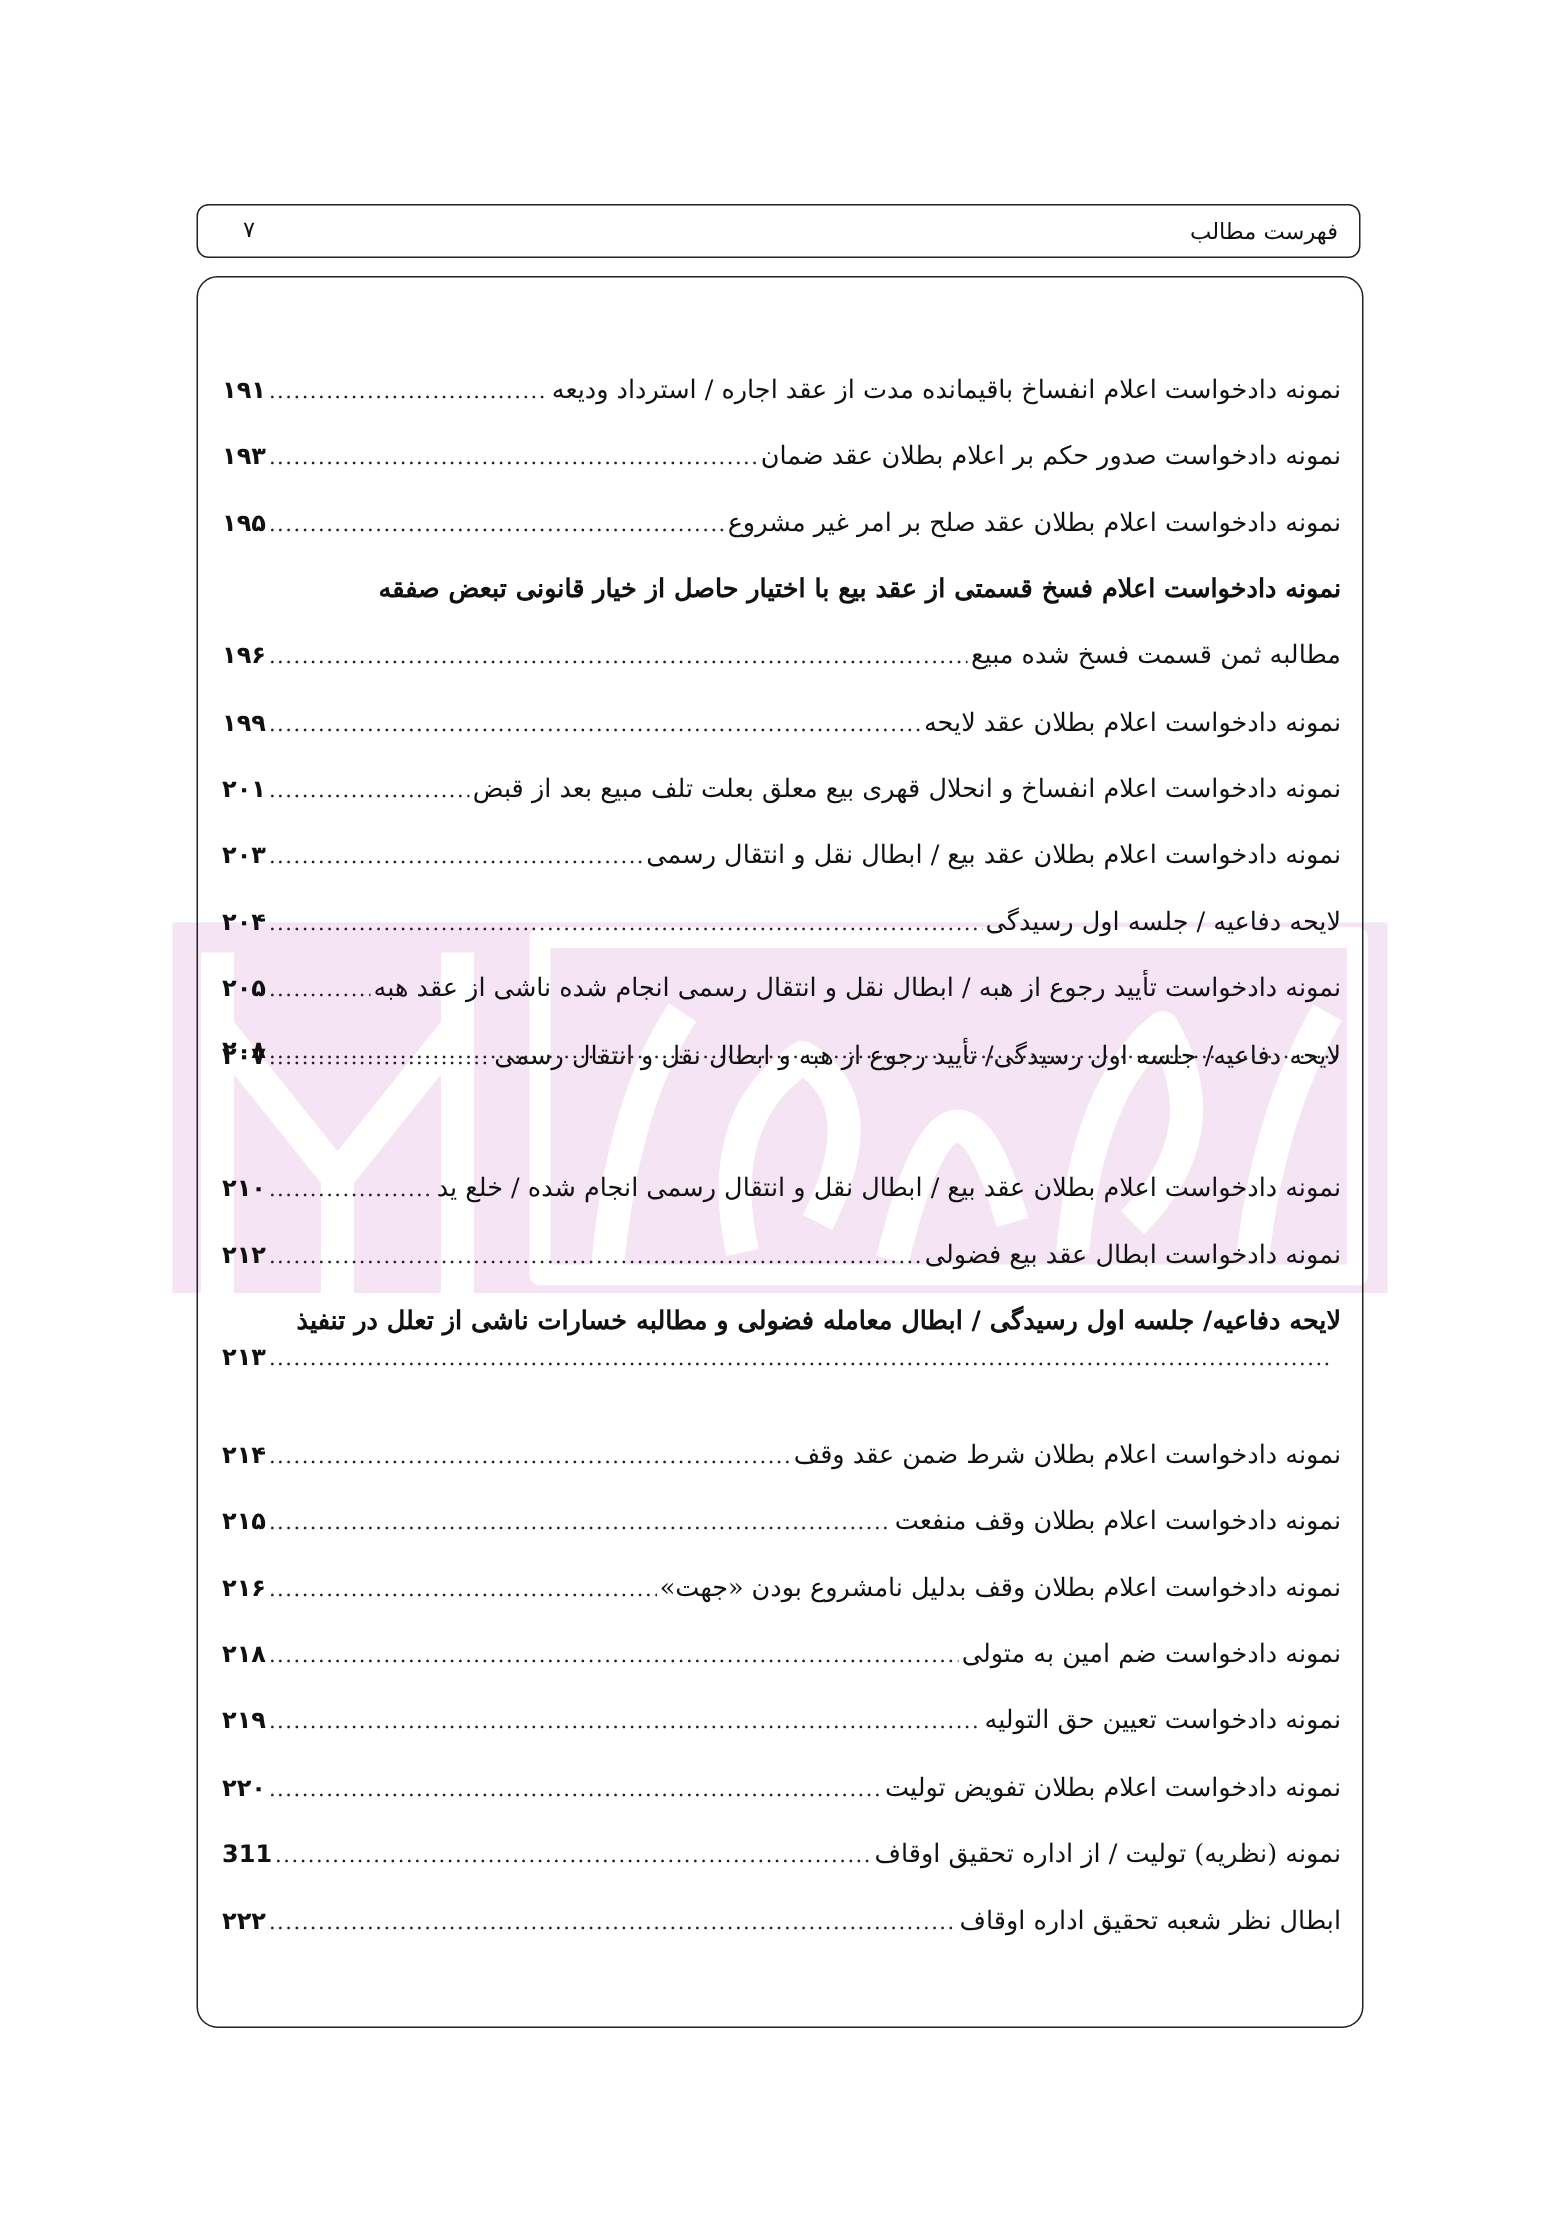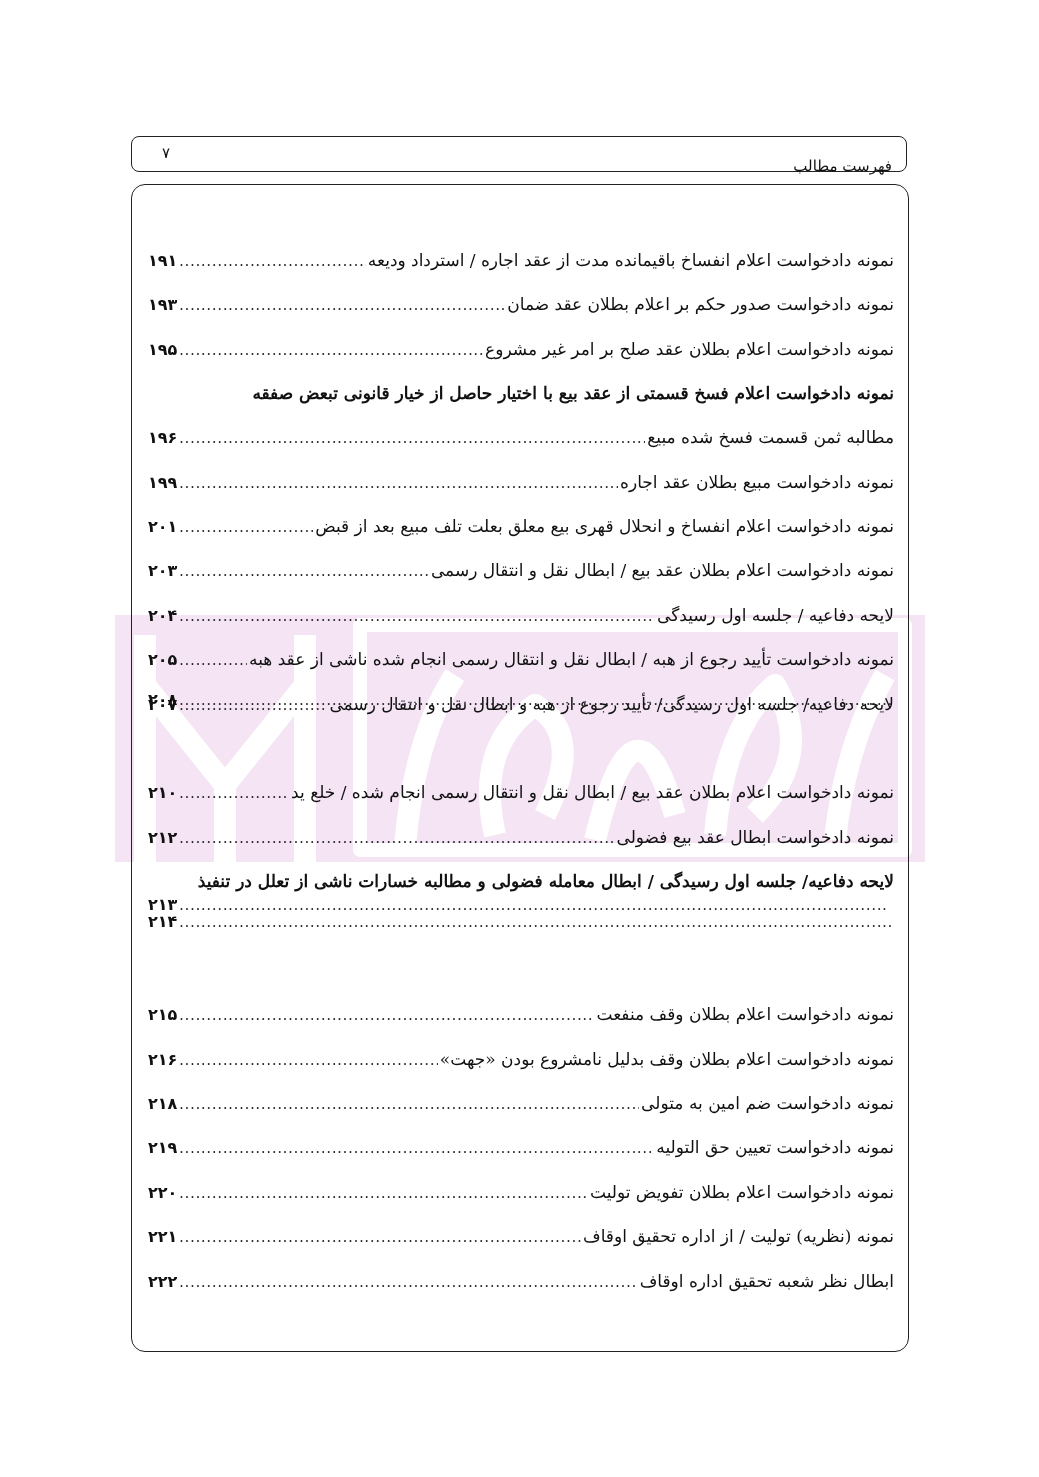--- a/index.html
+++ b/index.html
@@ -10,21 +10,21 @@
     .watermark {
       position: absolute; left: 115px; top: 615px; width: 810px; height: 247px;
       background: #f4e4f4; z-index: 0; overflow: hidden;
     }
     .watermark svg { position: absolute; left: 0; top: 0; }
     .header-box {
       position: absolute; left: 131px; top: 136px; width: 776px; height: 36px;
       border: 1.5px solid #222; border-radius: 8px; box-sizing: border-box; z-index: 2; background: transparent;
     }
     .header-title {
-      position: absolute; right: 14px; top: 20px; font-size: 15px; direction: rtl;
+      position: absolute; right: 14px; top: 8px; font-size: 15px; direction: rtl;
     }
     .header-page {
       position: absolute; left: 30px; top: 7px; font-size: 15px;
     }
     .content-box {
       position: absolute; left: 131px; top: 184px; width: 778px; height: 1168px;
       border: 1.5px solid #222; border-radius: 14px; box-sizing: border-box; z-index: 2;
     }
     .toc { position: absolute; left: 148px; top: 197px; width: 746px; z-index: 3; }
     .entry {
@@ -87,21 +87,21 @@
   </div>
   <div class="entry noleader" style="top:133px">
     <span class="title">نمونه دادخواست اعلام فسخ قسمتی از عقد بیع با اختیار حاصل از خیار قانونی تبعض صفقه</span>
   </div>
   <div class="entry" style="top:177px">
     <span class="title">مطالبه ثمن قسمت فسخ شده مبیع</span>
     <span class="dots"></span>
     <span class="page">۱۹۶</span>
   </div>
   <div class="entry" style="top:222px">
-    <span class="title">نمونه دادخواست مبیع بطلان عقد اجاره</span>
+    <span class="title">نمونه دادخواست اعلام بطلان عقد لایحه</span>
     <span class="dots"></span>
     <span class="page">۱۹۹</span>
   </div>
   <div class="entry" style="top:266px">
     <span class="title">نمونه دادخواست اعلام انفساخ و انحلال قهری بیع معلق بعلت تلف مبیع بعد از قبض</span>
     <span class="dots"></span>
     <span class="page">۲۰۱</span>
   </div>
   <div class="entry" style="top:310px">
     <span class="title">نمونه دادخواست اعلام بطلان عقد بیع / ابطال نقل و انتقال رسمی</span>
@@ -139,20 +139,21 @@
   </div>
   <div class="entry noleader" style="top:621px">
     <span class="title">لایحه دفاعیه/ جلسه اول رسیدگی / ابطال معامله فضولی و مطالبه خسارات ناشی از تعلل در تنفیذ</span>
   </div>
   <div class="entry" style="top:665px; width:740px">
     <span class="title"></span>
     <span class="dots"></span>
     <span class="page">۲۱۳</span>
   </div>
   <div class="entry" style="top:710px">
+    <span class="title">نمونه دادخواست اعلام بطلان شرط ضمن عقد وقف</span>
     <span class="dots"></span>
     <span class="page">۲۱۴</span>
   </div>
   <div class="entry" style="top:754px">
     <span class="title">نمونه دادخواست اعلام بطلان وقف منفعت</span>
     <span class="dots"></span>
     <span class="page">۲۱۵</span>
   </div>
   <div class="entry" style="top:799px">
     <span class="title">نمونه دادخواست اعلام بطلان وقف بدلیل نامشروع بودن «جهت»</span>
@@ -170,20 +171,20 @@
     <span class="page">۲۱۹</span>
   </div>
   <div class="entry" style="top:932px">
     <span class="title">نمونه دادخواست اعلام بطلان تفویض تولیت</span>
     <span class="dots"></span>
     <span class="page">۲۲۰</span>
   </div>
   <div class="entry" style="top:976px">
     <span class="title">نمونه (نظریه) تولیت / از اداره تحقیق اوقاف</span>
     <span class="dots"></span>
-    <span class="page">۲۲۱</span>
+    <span class="page">311</span>
   </div>
   <div class="entry" style="top:1021px">
     <span class="title">ابطال نظر شعبه تحقیق اداره اوقاف</span>
     <span class="dots"></span>
     <span class="page">۲۲۲</span>
   </div>
 </div>
 
 </body></html>

